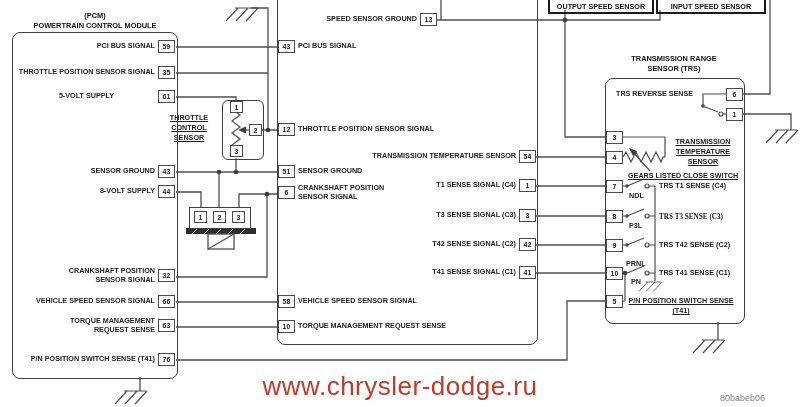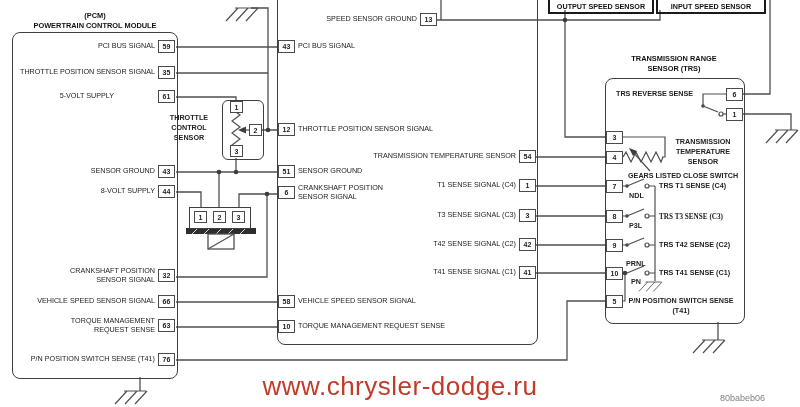--- a/index.html
+++ b/index.html
@@ -7,25 +7,25 @@
          font-family:"Liberation Sans","DejaVu Sans",sans-serif;}
   svg#wires{position:absolute;left:0;top:0;width:800px;height:407px;}
   .cbox{position:absolute;border:1.6px solid #3f3f3f;border-radius:8px;background:transparent;}
   .cbox.dark{border:2px solid #1a1a1a;border-radius:0;display:flex;align-items:flex-end;justify-content:center;}
   .pb{box-sizing:border-box;position:relative;width:17px;height:13px;border:1px solid #4a4a4a;
       font-size:7px;font-weight:700;color:#222;display:flex;align-items:center;justify-content:center;
       background:#fff;flex:none;}
   .pb.sm{width:13px;height:12px;}
   .prow{position:absolute;display:flex;align-items:center;gap:3px;}
   .prow.r{justify-content:flex-end;}
-  .pl{font-size:7.2px;font-weight:400;line-height:8.5px;color:#222;}
+  .pl{font-size:7.2px;font-weight:700;line-height:8.5px;color:#222;}
   .prow.r .pl{text-align:right;}
   .ttl{position:absolute;font-size:7.4px;font-weight:700;text-align:center;line-height:10px;color:#111;}
   .lbl{position:absolute;font-size:7.2px;font-weight:700;line-height:10px;color:#222;white-space:nowrap;}
-  .lbl.c{text-align:center;white-space:normal;}
+  .lbl.c{text-align:center;white-space:normal;text-decoration:underline;}
   .sslabel{font-size:7.2px;font-weight:700;color:#111;padding-bottom:1px;white-space:nowrap;}
   #watermark{position:absolute;left:250px;top:371px;width:300px;text-align:center;
              font-size:26px;font-weight:400;color:#c23a28;letter-spacing:0.5px;}
   #figcode{position:absolute;left:720px;top:393px;font-size:9px;color:#828282;}
 </style>
 </head>
 <body>
 
 <div id="stage">
 
@@ -261,21 +261,21 @@
   <span class="pb" style="position:absolute;left:606px;top:239px;">9</span>
   <span class="pb" style="position:absolute;left:606px;top:267px;">10</span>
   <span class="pb" style="position:absolute;left:606px;top:295px;">5</span>
 
   <div class="lbl" style="left:616px;top:89px;">TRS REVERSE SENSE</div>
   <div class="lbl c" style="left:668px;top:137px;width:70px;">
     <div>TRANSMISSION</div>
     <div>TEMPERATURE</div>
     <div>SENSOR</div>
   </div>
-  <div class="lbl" style="left:628px;top:171px;">GEARS LISTED CLOSE SWITCH</div>
+  <div class="lbl" style="left:628px;top:171px;text-decoration:underline;">GEARS LISTED CLOSE SWITCH</div>
 
   <div class="lbl" style="left:629px;top:191px;">NDL</div>
   <div class="lbl" style="left:629px;top:221px;">P3L</div>
   <div class="lbl" style="left:626px;top:259px;text-align:right;">PRNL</div>
   <div class="lbl" style="left:631px;top:277px;">PN</div>
 
   <div class="lbl" style="left:659px;top:181px;">TRS T1 SENSE (C4)</div>
   <div class="lbl" style="left:659px;top:212px;font-family:Liberation Serif, serif;">TRS T3 SENSE (C3)</div>
   <div class="lbl" style="left:659px;top:240px;">TRS T42 SENSE (C2)</div>
   <div class="lbl" style="left:659px;top:268px;">TRS T41 SENSE (C1)</div>

